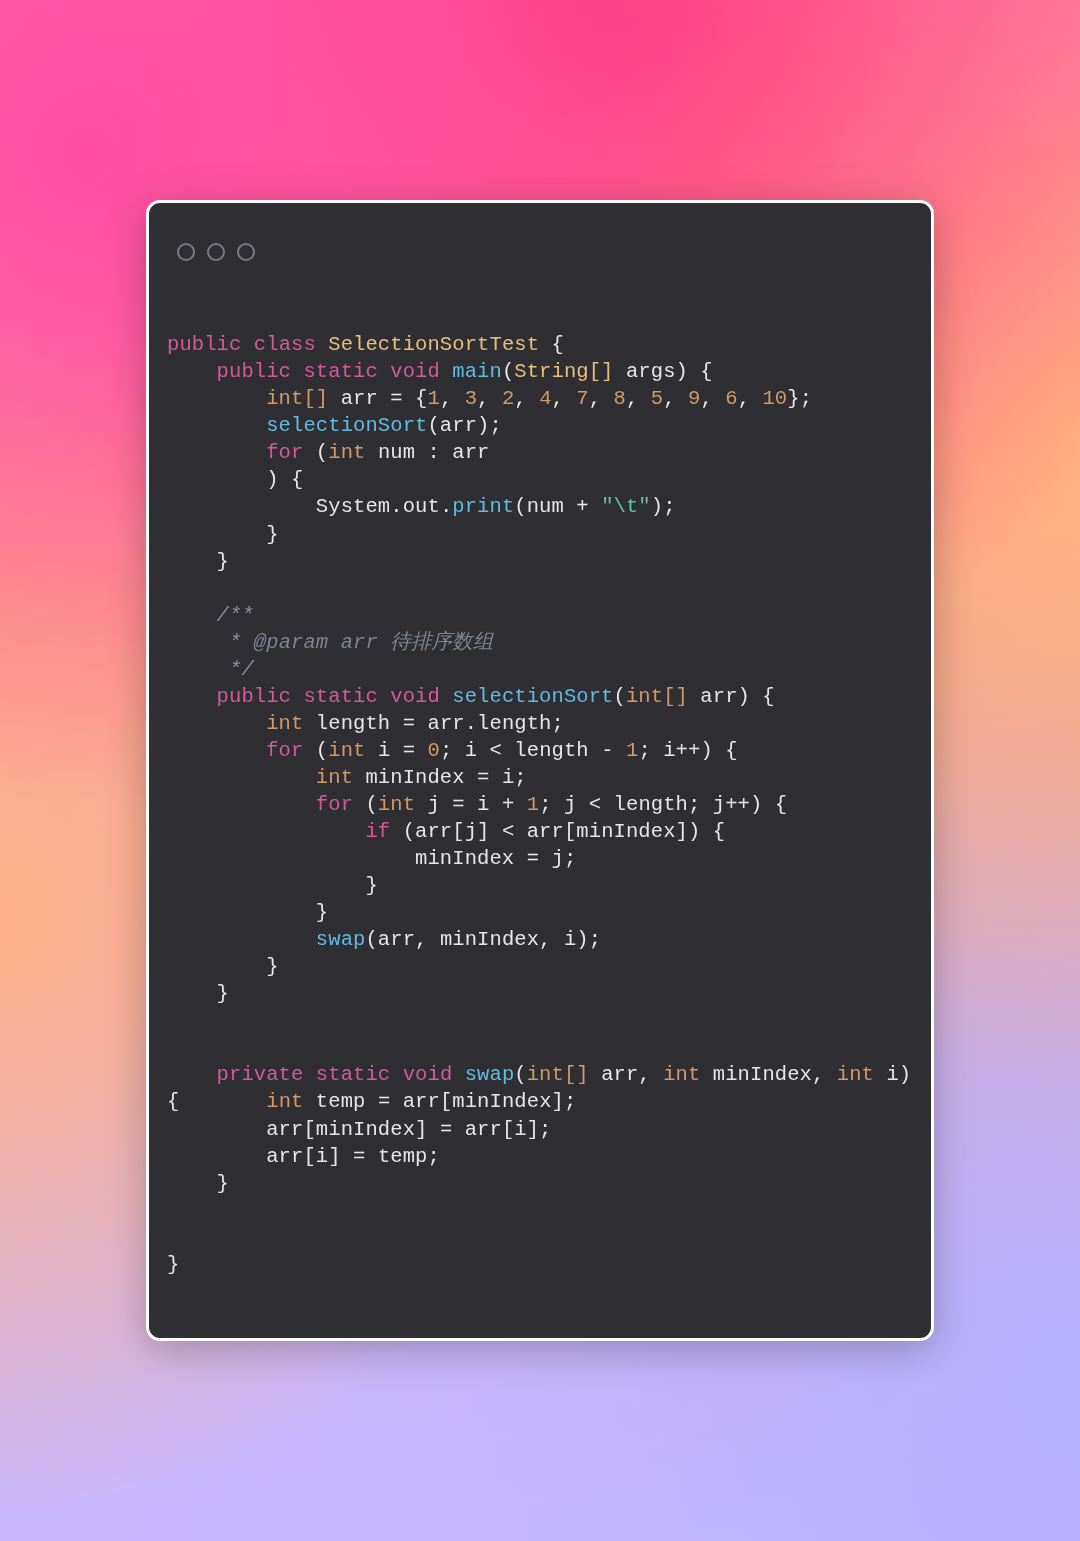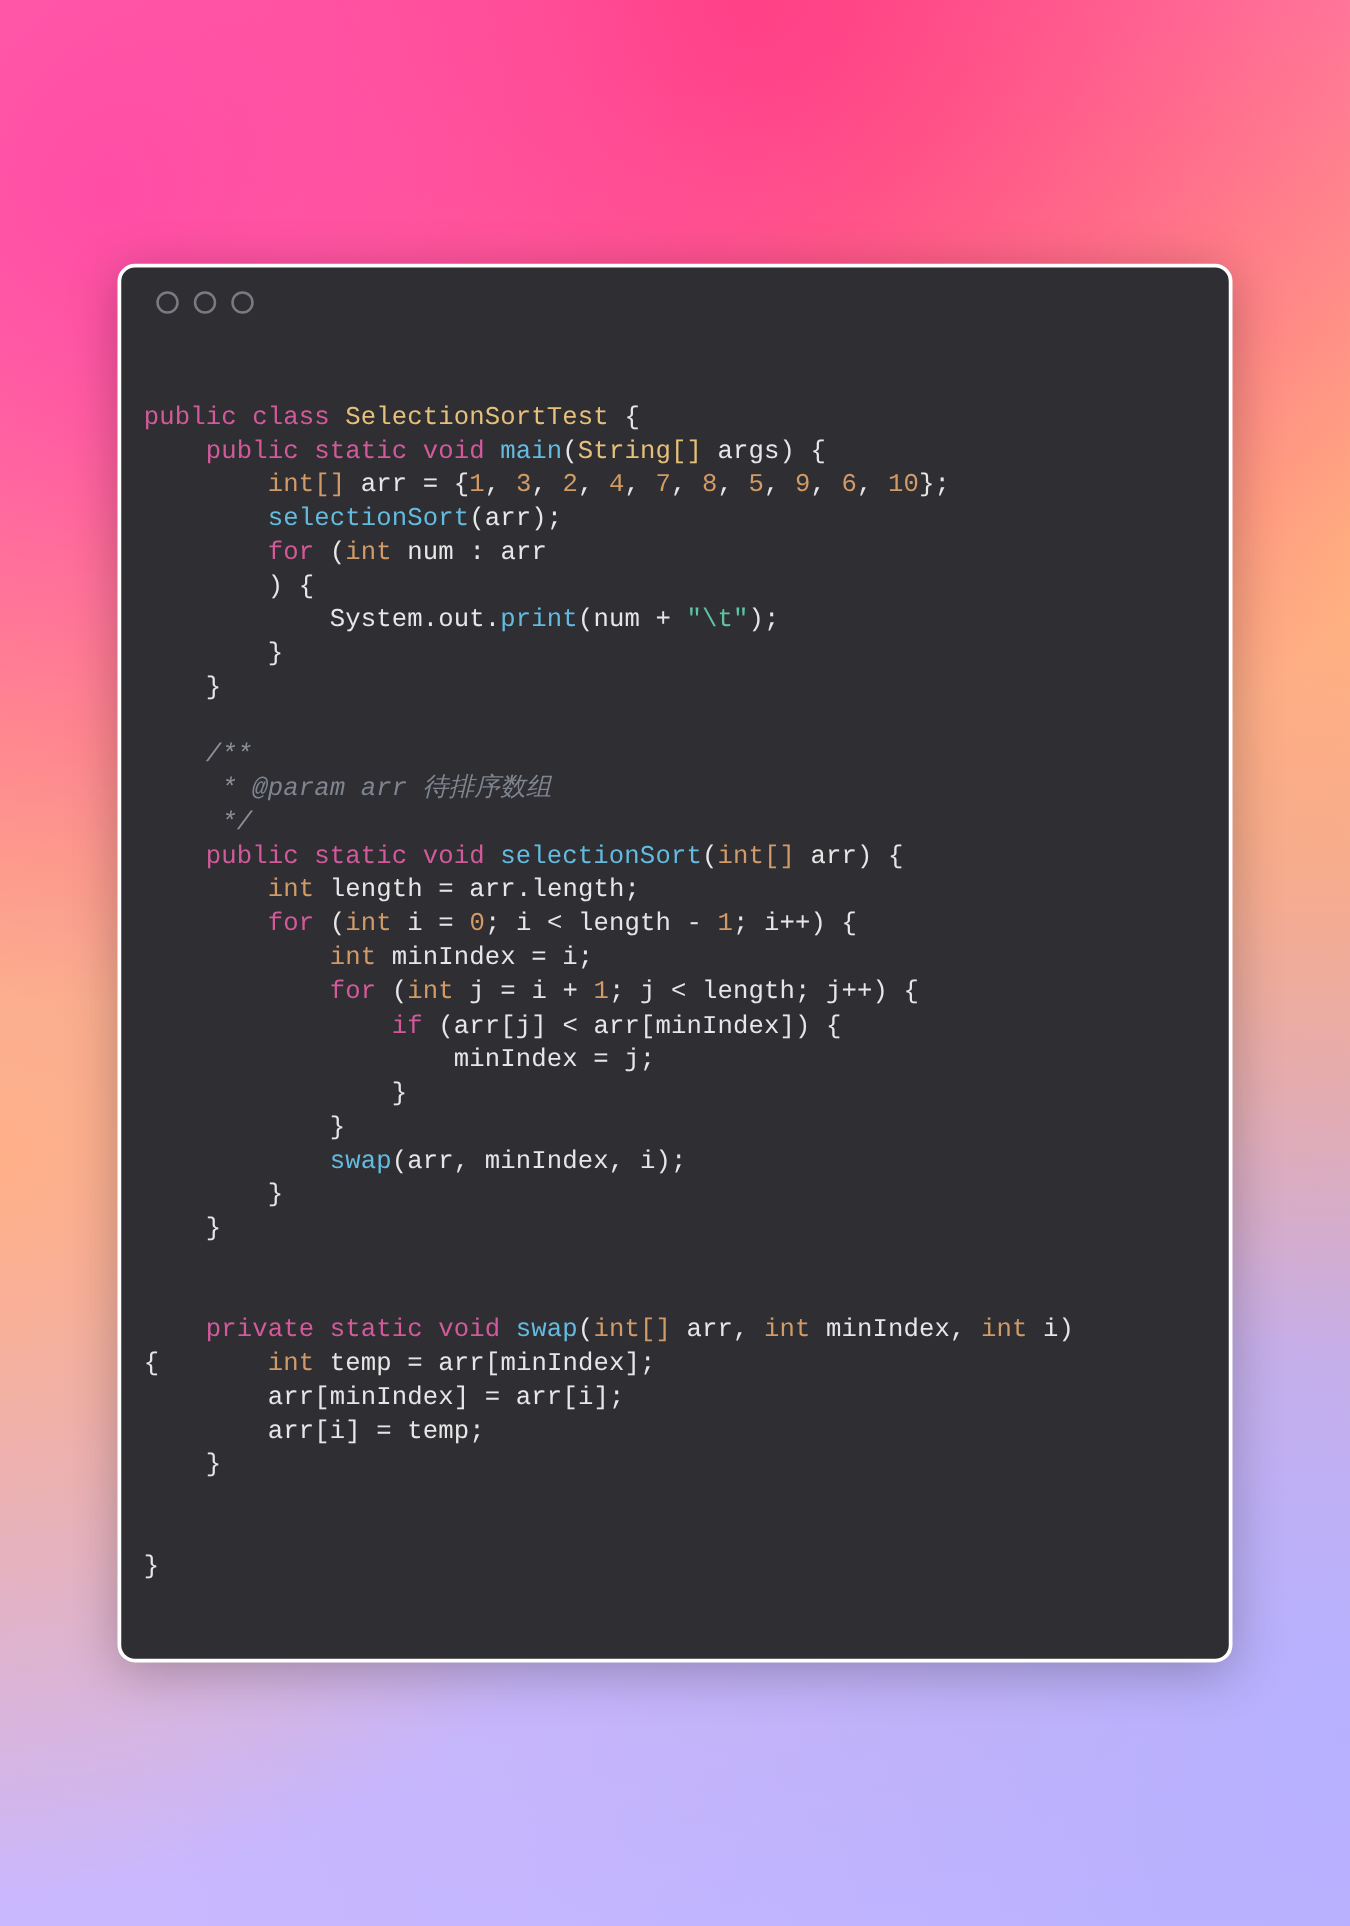--- a/index.html
+++ b/index.html
@@ -18,25 +18,25 @@
       radial-gradient(circle at 0% 60%,  #ffb088 0%, rgba(255,176,136,0) 42%),
       radial-gradient(circle at 100% 90%, #b6b0ff 0%, rgba(182,176,255,0) 55%),
       radial-gradient(circle at 20% 100%, #c9b8ff 0%, rgba(201,184,255,0) 55%),
       linear-gradient(180deg, #ff7ab8 0%, #ff9d7a 45%, #cdb9ff 100%);
     display: flex;
     align-items: center;
     justify-content: center;
   }
 
   .window {
-    width: 892px;
+    width: 788px;
     background: #2e2e33;
     border-radius: 14px;
     border: 3px solid #ffffff;
-    padding: 15px 24px 60px 24px;
+    padding: 36px 24px 60px 24px;
     box-shadow: 0 8px 40px rgba(0,0,0,0.25);
   }
 
   .traffic-lights {
     display: flex;
     gap: 12px;
     margin-bottom: 70px;
     margin-top: 4px;
     margin-left: 4px;
   }

